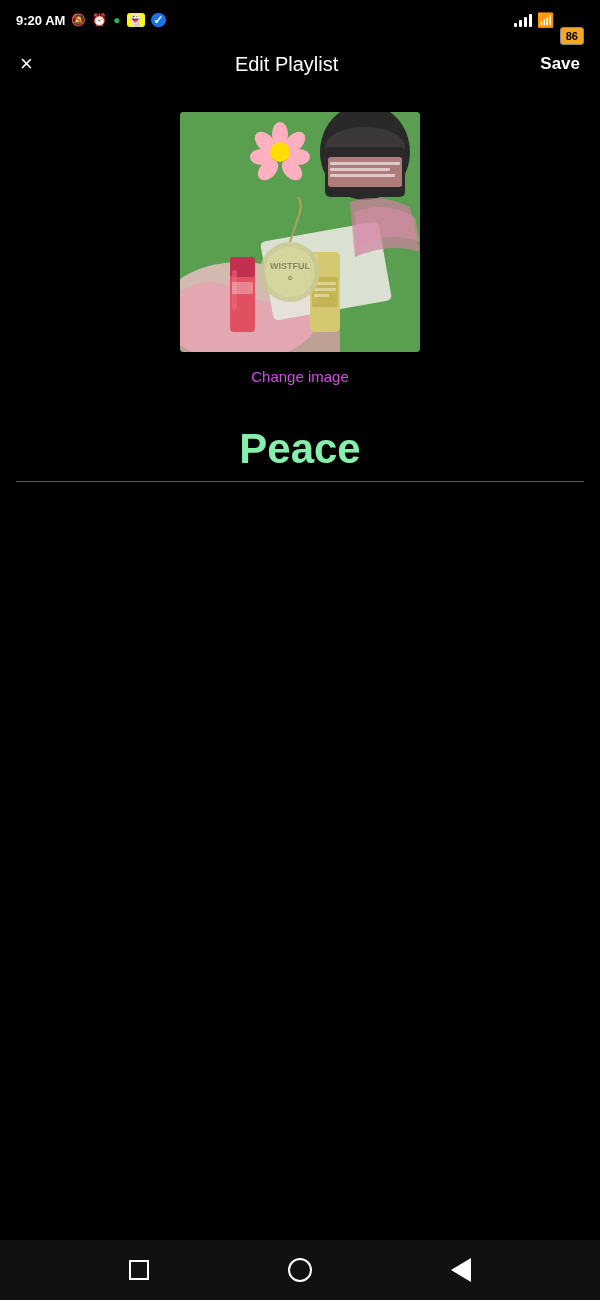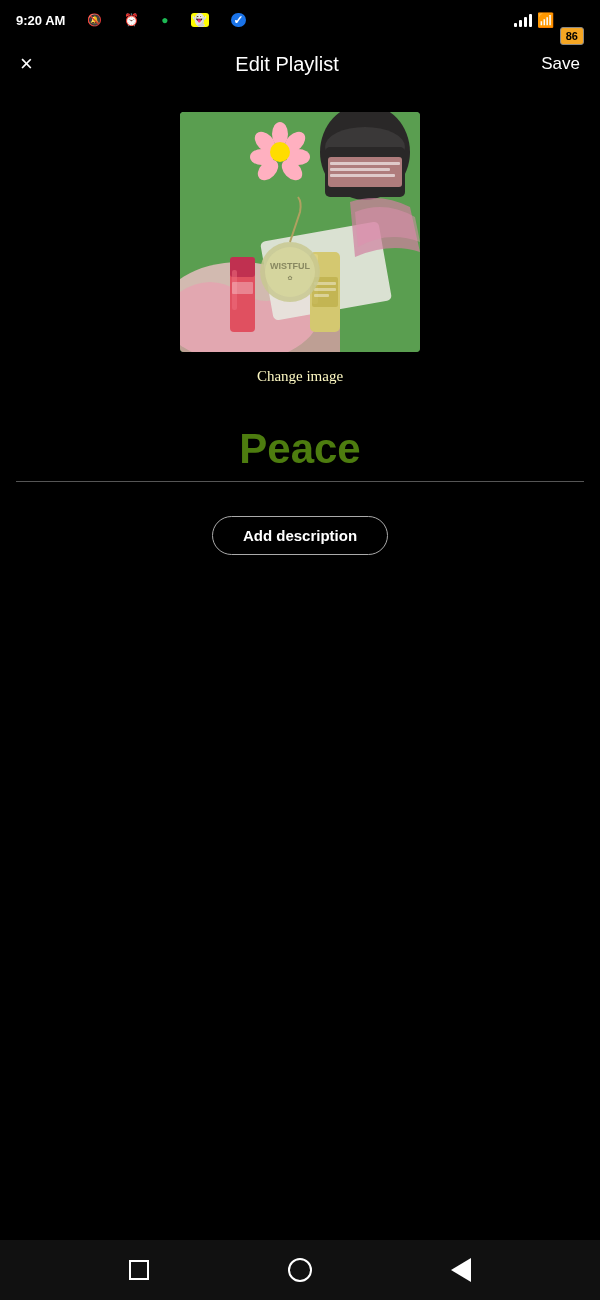--- a/index.html
+++ b/index.html
@@ -18,21 +18,21 @@
     .status-bar {
       display: flex;
       justify-content: space-between;
       align-items: center;
       padding: 8px 16px 4px;
       height: 36px;
     }
     .status-left {
       display: flex;
       align-items: flex-start;
-      gap: 22px;
+      gap: 6px;
       font-size: 13px;
       font-weight: 600;
       color: #fff;
     }
     .status-right {
       display: flex;
       align-items: center;
       gap: 5px;
     }
     .signal-bars {
@@ -78,21 +78,21 @@
       color: #fff;
     }
     .header-title {
       font-size: 20px;
       font-weight: 400;
       color: #fff;
       text-align: center;
     }
     .save-btn {
       font-size: 17px;
-      font-weight: 400;
+      font-weight: 700;
       color: #fff;
       background: none;
       border: none;
       cursor: pointer;
     }
 
     
     .content {
       display: flex;
       flex-direction: column;
@@ -117,38 +117,37 @@
     }
 
     
     .playlist-image-canvas svg {
       width: 100%;
       height: 100%;
     }
 
     .change-image-label {
       font-size: 15px;
-      color: #fef9c3;
+      color: #d946ef;
       margin-bottom: 40px;
       cursor: pointer;
-      font-family: Liberation Serif, serif;
     }
 
     
     .playlist-name-wrapper {
       width: 100%;
       margin-bottom: 24px;
       border-bottom: 1px solid #555;
       padding-bottom: 8px;
     }
     .playlist-name-input {
       background: transparent;
       border: none;
       outline: none;
-      color: #4d7c0f;
+      color: #86efac;
       font-size: 42px;
       font-weight: 800;
       text-align: center;
       width: 100%;
     }
     .playlist-name-input::placeholder {
       color: #aaa;
     }
 
     
@@ -299,21 +298,20 @@
       </svg>
     </div>
   </div>
 
   <span class="change-image-label">Change image</span>
 
   <div class="playlist-name-wrapper">
     <input class="playlist-name-input" type="text" value="Peace" placeholder="Playlist name" style="">
   </div>
 
-  <button class="add-description-btn">Add description</button>
 
 </div>
 
 <div class="bottom-nav">
   <button class="nav-btn">
     <div class="nav-square"></div>
   </button>
   <button class="nav-btn">
     <div class="nav-circle"></div>
   </button>

